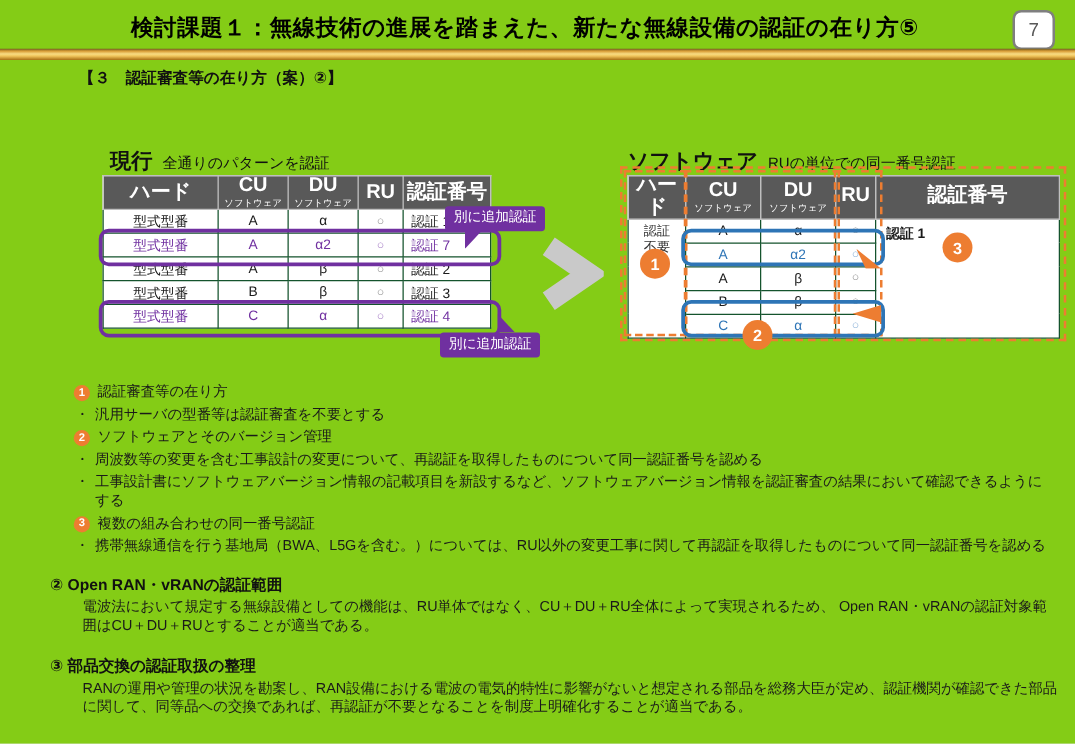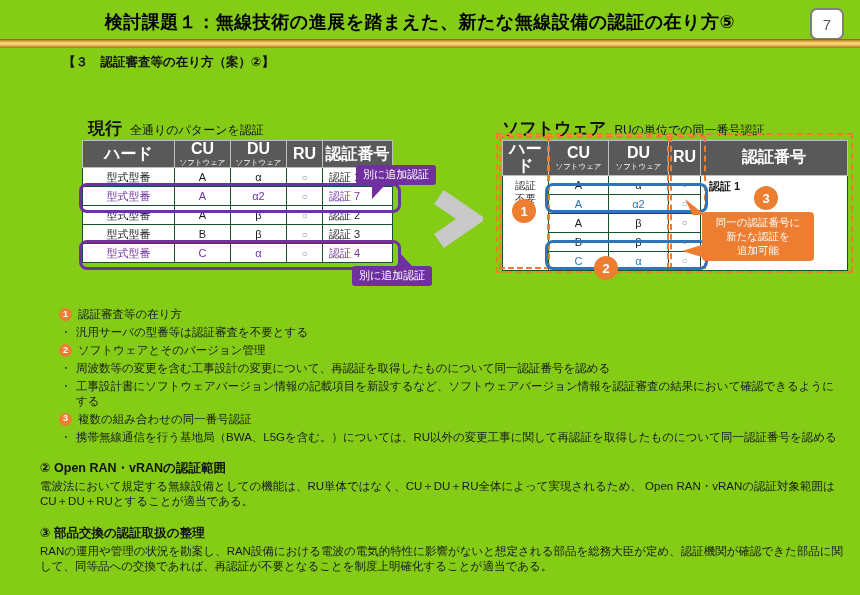--- a/index.html
+++ b/index.html
@@ -69,21 +69,21 @@
   .item .nb{width:13px;height:13px;border-radius:50%;background:#ED7D31;color:#fff;font-size:9px;
             font-weight:bold;display:flex;align-items:center;justify-content:center;
             margin:1px 6px 0 2px;flex:none;}
   .item .dot{width:16px;flex:none;margin-left:3px;text-align:left;}
   .item .txt{flex:1;}
 
   .sec{position:absolute;left:40px;width:806px;}
   .sec2{top:460px;}
   .sec3{top:525px;}
   .s-title{font-size:12.5px;font-weight:bold;color:#111;margin-bottom:2px;}
-  .s-body{font-size:11.5px;line-height:1.32;margin-left:0;}
+  .s-body{font-size:11.5px;line-height:1.32;margin-left:26px;}
 </style>
 </head>
 <body>
 
 <div class="slide">
 
   <div class="title">検討課題１：無線技術の進展を踏まえた、新たな無線設備の認証の在り方⑤</div>
   <div class="page-box">
     <span>7</span>
   </div>
@@ -244,23 +244,20 @@
   <div class="dash" style="left:547px;top:136px;width:121px;height:129px;"></div>
   <div class="dash" style="left:667px;top:136px;width:35px;height:129px;"></div>
 
   <div class="hl hl-blue" style="left:545px;top:183px;width:157px;height:24px;"></div>
   <div class="hl hl-blue" style="left:545px;top:240px;width:157px;height:24px;"></div>
 
   <div class="badge" style="left:512px;top:199px;">1</div>
   <div class="badge" style="left:594px;top:256px;">2</div>
   <div class="badge" style="left:754px;top:186px;">3</div>
 
-  <div class="callout-orange" style="left:702px;top:212px;">同一の認証番号に
-新たな認証を
-追加可能</div>
   <div class="tail tail-o1"></div>
   <div class="tail tail-o2"></div>
 
   <div class="s1-list" id="s1-list">
       <div class="item">
         <span class="nb">1</span>
         <span class="txt">認証審査等の在り方</span>
       </div>
       <div class="item">
         <span class="dot">・</span>

